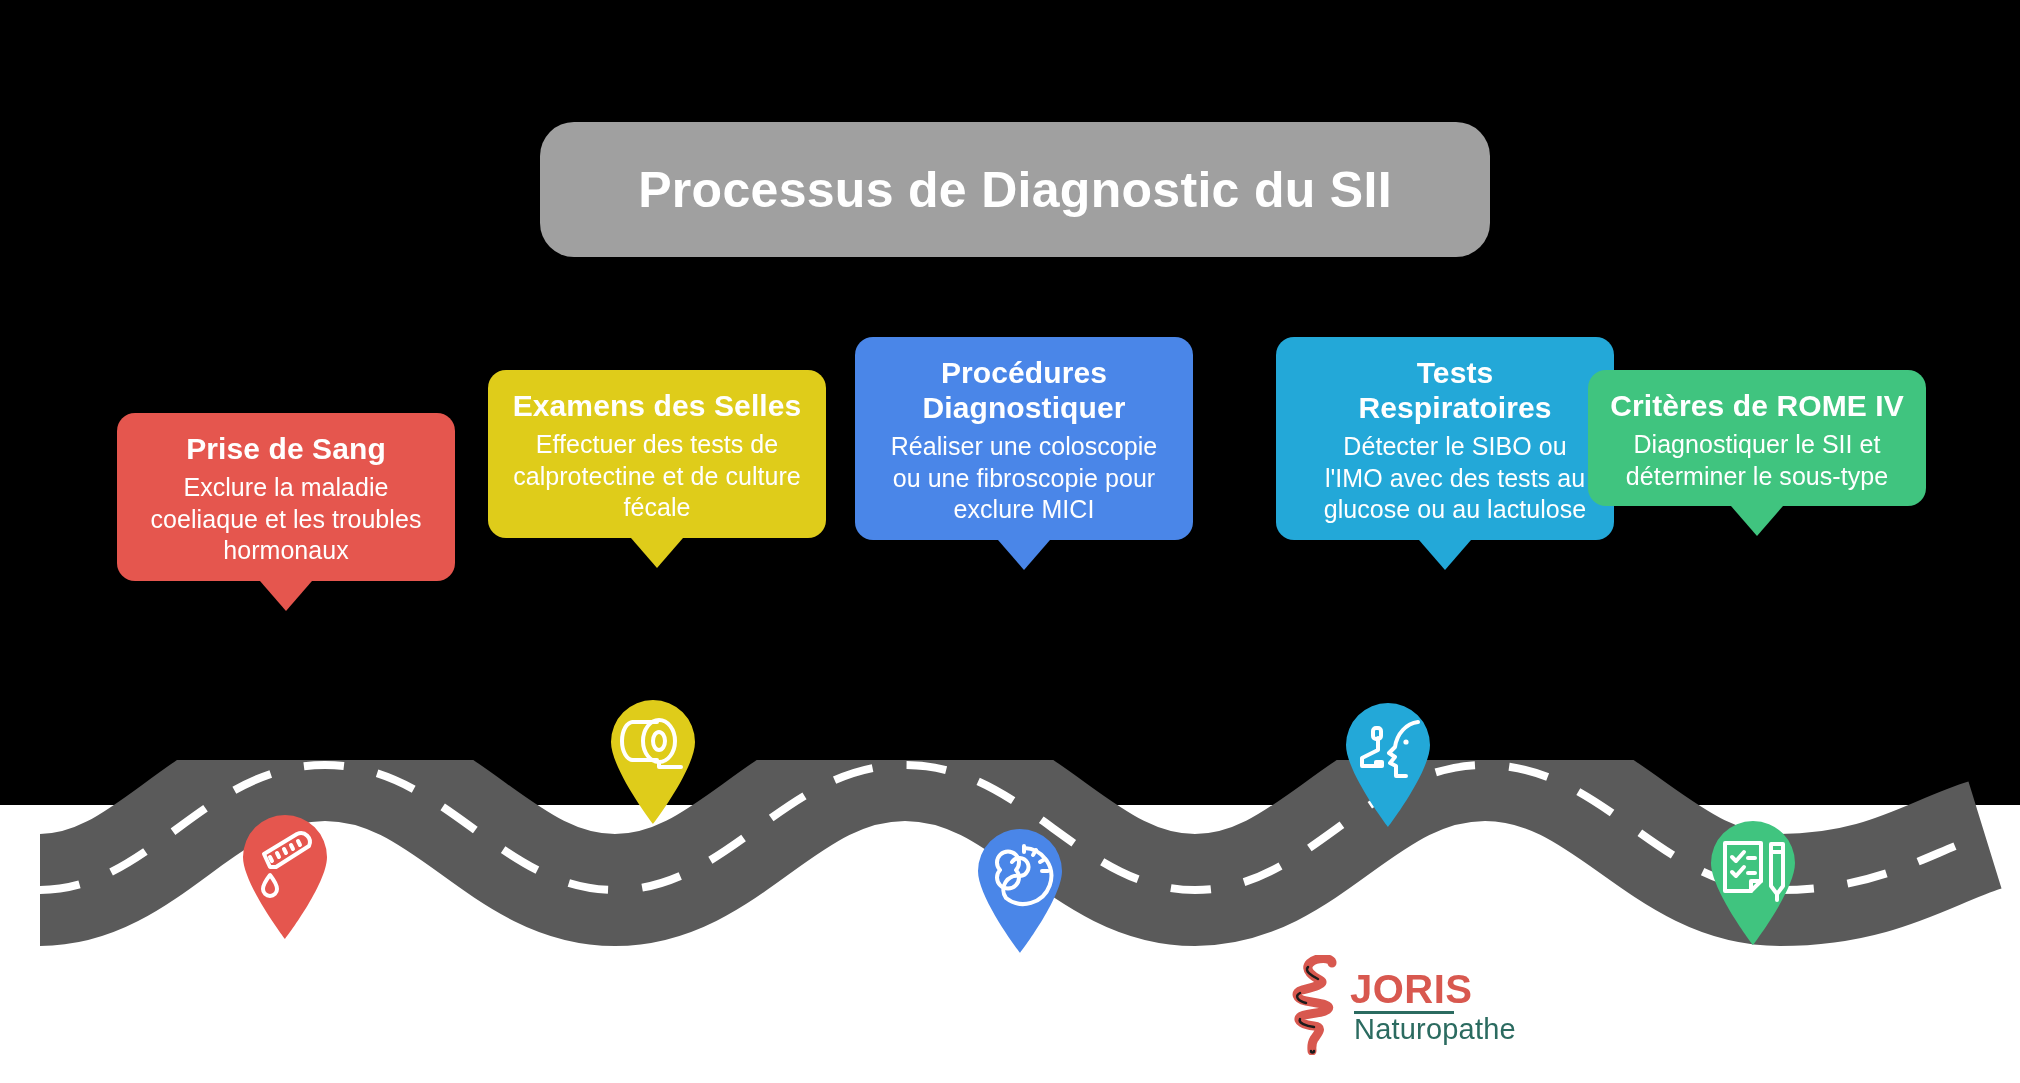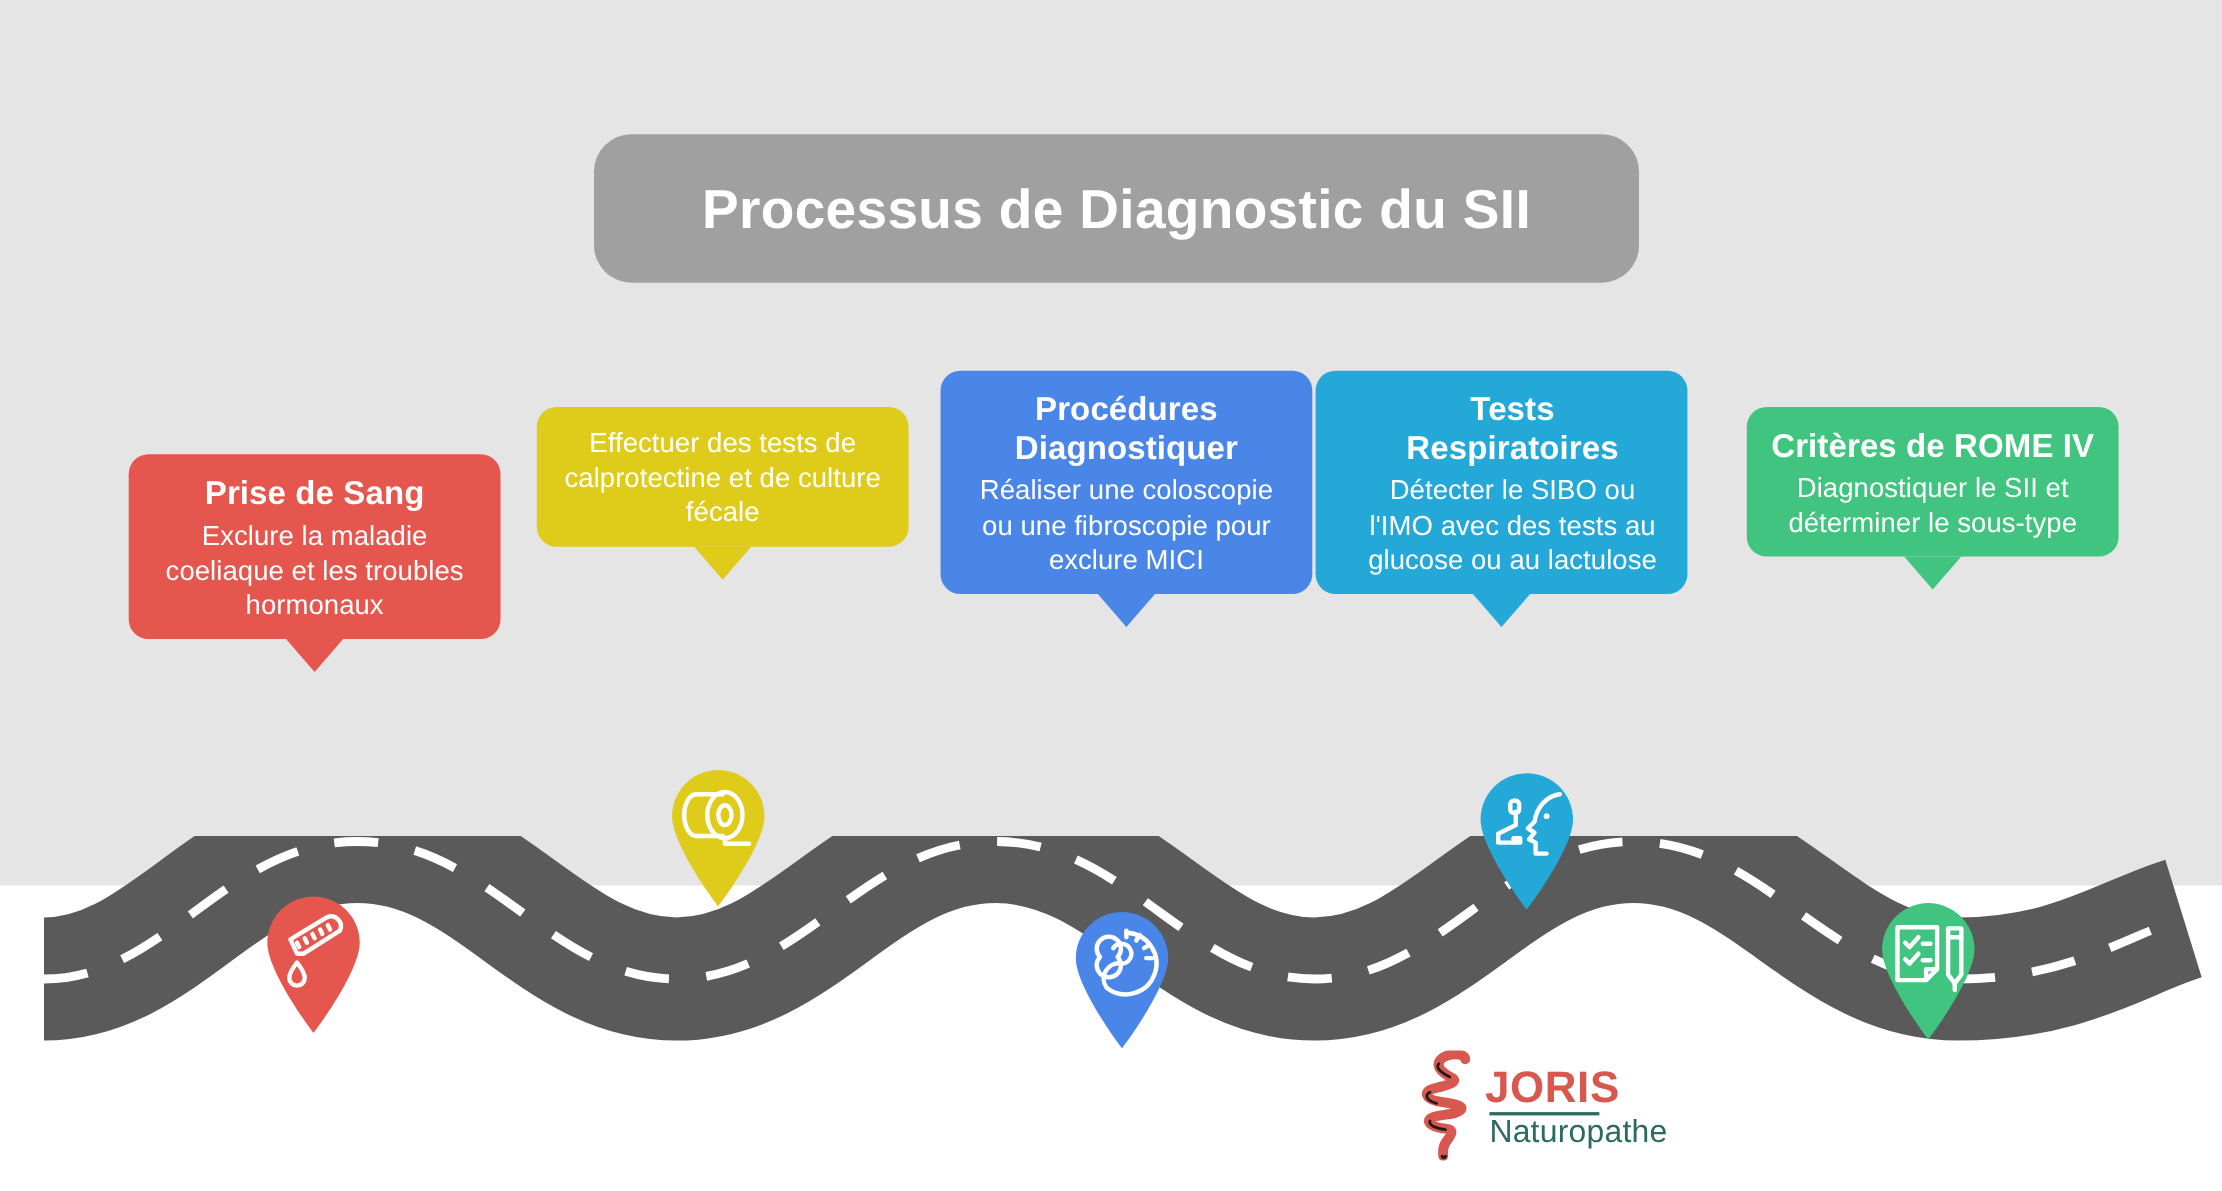--- a/index.html
+++ b/index.html
@@ -5,21 +5,21 @@
   * { margin:0; padding:0; box-sizing:border-box; }
   html,body {
     width:2020px; height:1083px;
     background:#ffffff;
     font-family:"Liberation Sans", sans-serif;
     overflow:hidden;
   }
   #stage {
     position:relative;
     width:2020px; height:805px;
-    background:#e5e5e5;
+    background:#000000;
   }
 
   
   #title-banner {
     position:absolute;
     left:540px; top:122px;
     width:950px; height:135px;
     background:#a0a0a0;
     border-radius:34px;
     display:flex; align-items:center; justify-content:center;
@@ -131,31 +131,32 @@
     <span id="title-text">Processus de Diagnostic du SII</span>
   </div>
 
   <div class="card" style="left:105px; top:413px; background:#e5564e; color:#e5564e;margin-left:12px;">
     <div class="card-title" style="color:#ffffff;">Prise de Sang</div>
     <div class="card-desc" style="color:#ffffff;">Exclure la maladie coeliaque et les troubles hormonaux</div>
     <div class="card-tail"></div>
   </div>
 
   <div class="card" style="left:488px; top:370px; background:#dfcc1a; color:#dfcc1a;">
+    <div class="card-title" style="color:#ffffff;">Examens des Selles</div>
     <div class="card-desc" style="color:#ffffff;">Effectuer des tests de calprotectine et de culture fécale</div>
     <div class="card-tail"></div>
   </div>
 
   <div class="card" style="left:855px; top:337px; background:#4a86e8; color:#4a86e8;">
     <div class="card-title" style="color:#ffffff;">Procédures Diagnostiquer</div>
     <div class="card-desc" style="color:#ffffff;">Réaliser une coloscopie ou une fibroscopie pour exclure MICI</div>
     <div class="card-tail"></div>
   </div>
 
-  <div class="card" style="left:1196px; top:337px; background:#23a8d8; color:#23a8d8;padding-left:40px;">
+  <div class="card" style="left:1276px; top:337px; background:#23a8d8; color:#23a8d8;padding-left:40px;">
     <div class="card-title" style="color:#ffffff;">Tests Respiratoires</div>
     <div class="card-desc" style="color:#ffffff;">Détecter le SIBO ou l'IMO avec des tests au glucose ou au lactulose</div>
     <div class="card-tail"></div>
   </div>
 
   <div class="card" style="left:1588px; top:370px; background:#40c47f; color:#40c47f;">
     <div class="card-title" style="color:#ffffff;">Critères de ROME IV</div>
     <div class="card-desc" style="color:#ffffff;">Diagnostiquer le SII et déterminer le sous-type</div>
     <div class="card-tail"></div>
   </div>

